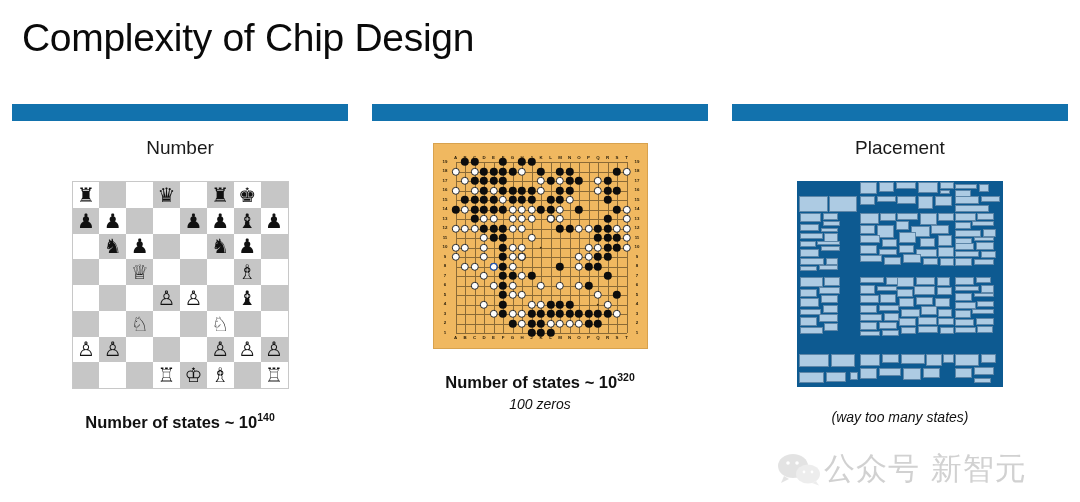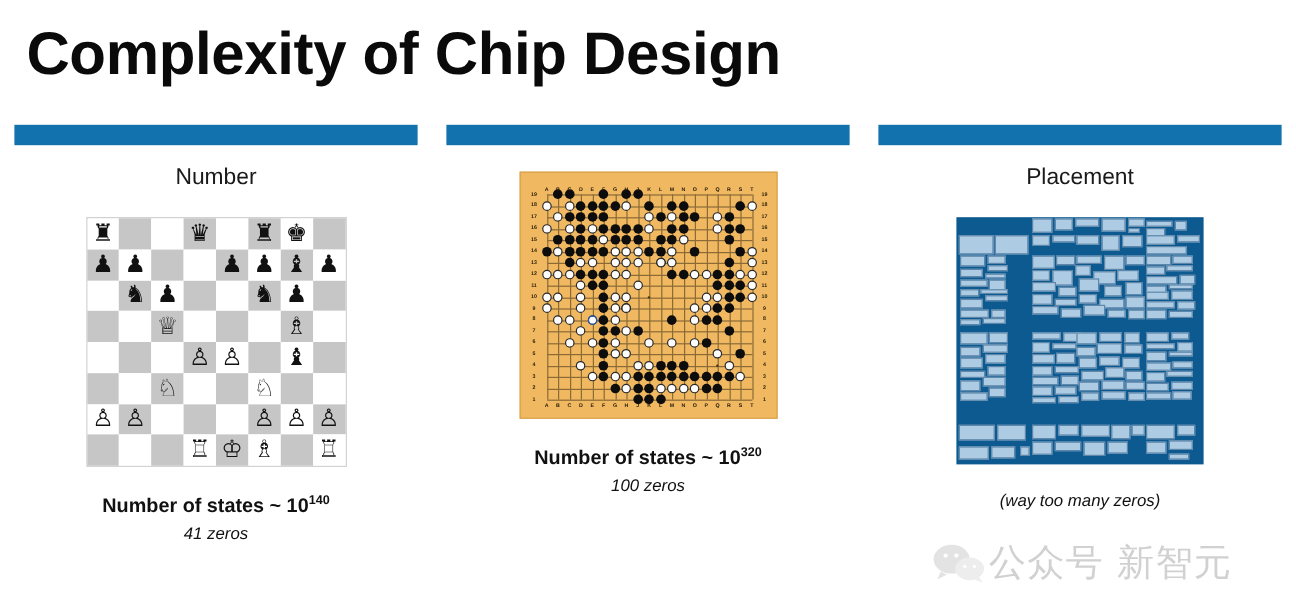--- a/index.html
+++ b/index.html
@@ -7,21 +7,21 @@
     width:1080px;height:502px;
     background:#ffffff;
     font-family:"Liberation Sans", sans-serif;
     overflow:hidden;
     position:relative;
   }
   #slide{position:relative;width:1080px;height:502px;}
 
   #title{
     position:absolute;left:22px;top:16px;
-    font-size:50px;font-weight:bold;color:#0a0a0a;
+    font-size:39px;font-weight:normal;color:#0a0a0a;
     letter-spacing:-0.3px;
     white-space:nowrap;
   }
 
   .col{position:absolute;top:104px;width:336px;}
   #col-chess{left:12px;}
   #col-go{left:372px;}
   #col-place{left:732px;}
 
   .rule{height:17px;background:#1272ad;width:336px;}
@@ -246,21 +246,20 @@
           <div class="sq dark"></div>
           <div class="sq light">
             <span class="pc w">♖</span>
           </div>
         </div>
     </div>
     <div class="caption">
       <div class="cap1">
         <span>Number of states ~ 10</span><sup>140</sup>
       </div>
-      <div class="cap2">41 zeros</div>
     </div>
   </div>
 
   <div class="col" id="col-go">
     <div class="rule"></div>
     <div class="board-wrap">
       <div class="go-board" id="go-board">
         <div class="go-grid" id="go-grid">
             <div class="go-line" style="left: 0px; top: 0px; width: 171px; height: 0.55px;"></div>
             <div class="go-line" style="top: 0px; left: 0px; height: 171px; width: 0.55px;"></div>
@@ -737,21 +736,21 @@
           <div class="blk" style="left: 125.983px; top: 187.394px; width: 17.0248px; height: 9.30323px;"></div>
           <div class="blk" style="left: 158.331px; top: 187.394px; width: 17.0248px; height: 9.30323px;"></div>
           <div class="blk" style="left: 177.058px; top: 186.065px; width: 20.4298px; height: 7.97419px;"></div>
           <div class="blk" style="left: 177.058px; top: 196.697px; width: 17.0248px; height: 5.31613px;"></div>
           <div class="blk" style="left: 1.70248px; top: 191.381px; width: 25.5372px; height: 10.6323px;"></div>
           <div class="blk" style="left: 28.9421px; top: 191.381px; width: 20.4298px; height: 9.30323px;"></div>
           <div class="blk" style="left: 52.7769px; top: 191.381px; width: 8.5124px; height: 7.97419px;"></div>
         </div>
     </div>
     <div class="caption">
-      <div class="cap2">(way too many zeros)</div>
+      <div class="cap2">(way too many states)</div>
     </div>
   </div>
 
   <div id="watermark">
     <div id="wm-logo">
       <svg viewBox="0 0 46 34" width="46" height="34" aria-hidden="true">
         <ellipse cx="17" cy="14" rx="15" ry="12" fill="#c9c9c9"></ellipse>
         <path d="M8 24 L5 31 L13 27 Z" fill="#c9c9c9"></path>
         <ellipse cx="32" cy="22" rx="12" ry="9.5" fill="#dcdcdc"></ellipse>
         <path d="M40 29 L43 33.5 L36 31 Z" fill="#dcdcdc"></path>

